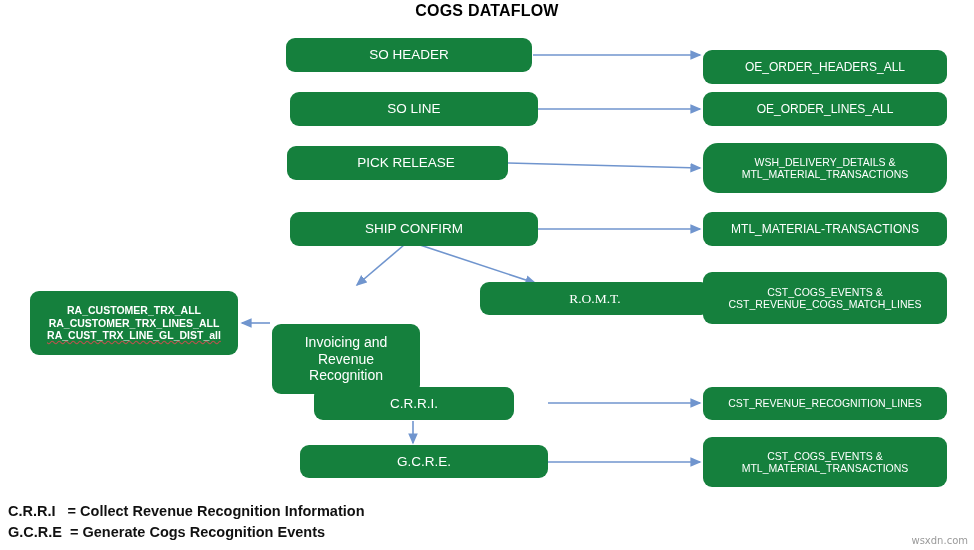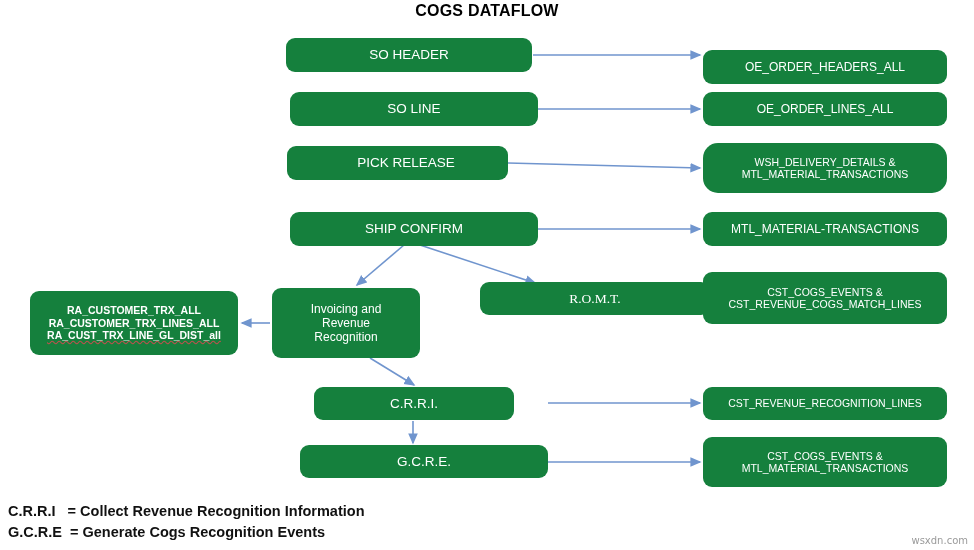--- a/index.html
+++ b/index.html
@@ -55,21 +55,21 @@
   .node .lines {
     width: 100%;
   }
   .node .ln {
     display: block;
     white-space: nowrap;
   }
   .n-proc { font-size: 13.5px; }
   .n-tbl  { font-size: 12px; }
   .n-tbl-sm { font-size: 10.5px; }
-  .n-inv  { font-size: 12px; }
+  .n-inv  { font-size: 14px; margin-top: 36px; }
   .n-ra   { font-size: 10.5px; }
   .spell {
     text-decoration: underline;
     text-decoration-style: wavy;
     text-decoration-color: #C0504D;
     text-underline-offset: 1px;
   }
   .legend {
     position: absolute;
     left: 8px;

